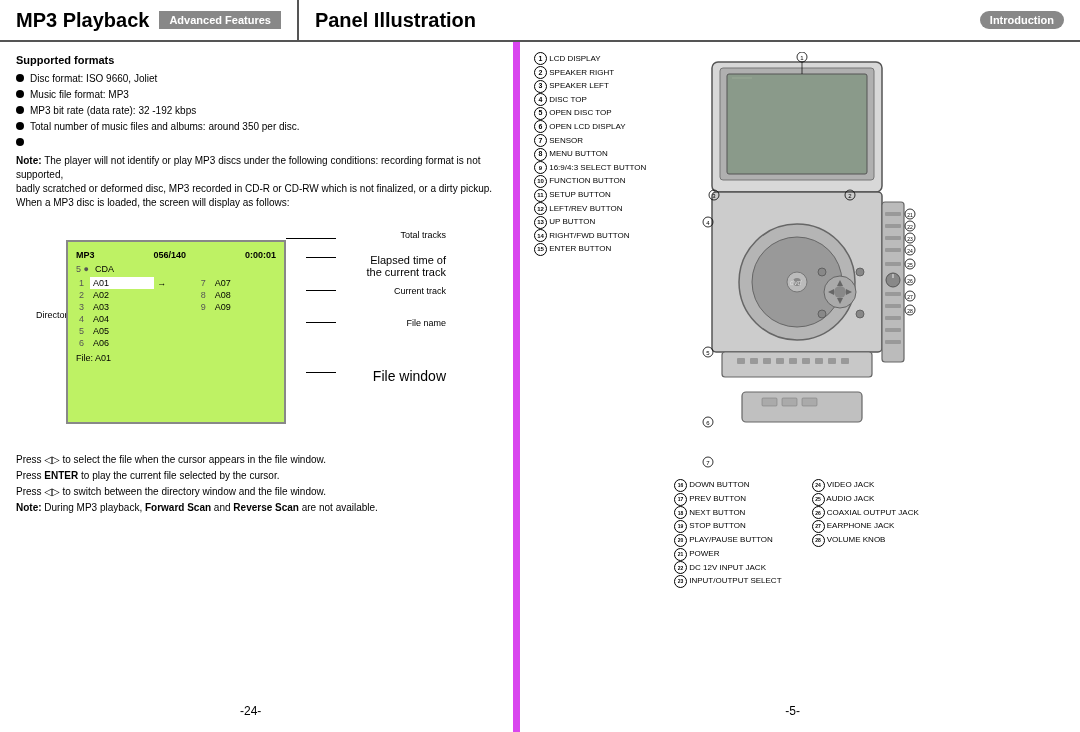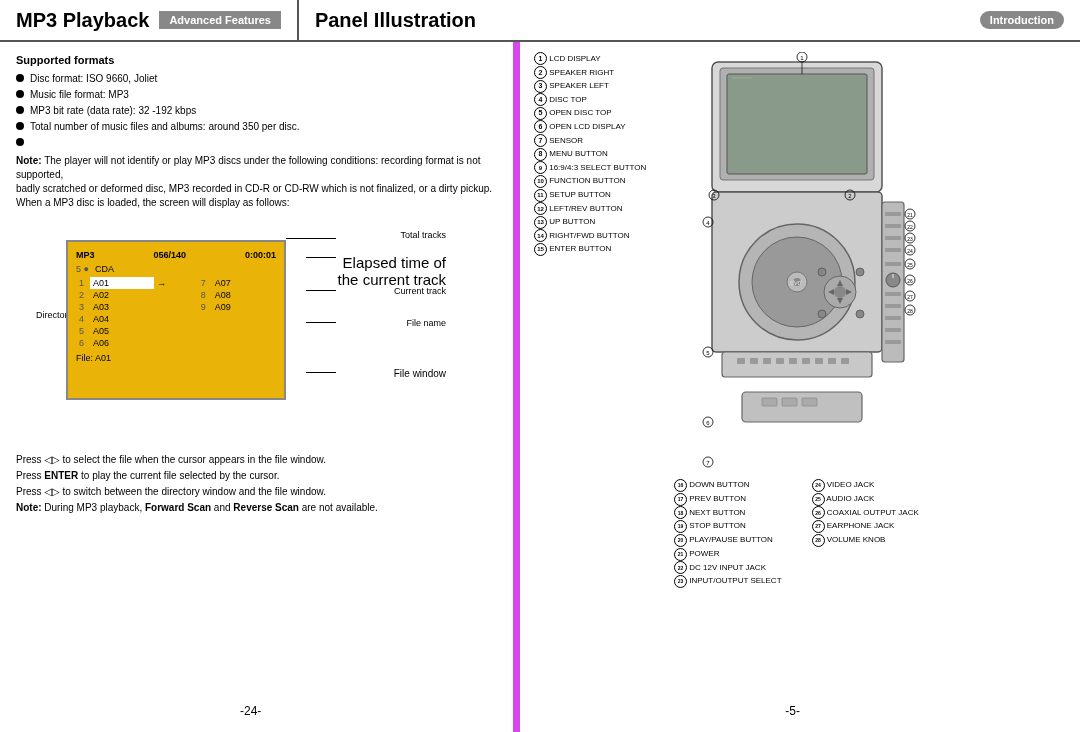--- a/index.html
+++ b/index.html
@@ -122,22 +122,22 @@
       position: relative;
       margin: 8px 0 12px 20px;
       width: 420px;
       height: 220px;
     }
     .mp3-screen {
       position: absolute;
       left: 30px;
       top: 20px;
       width: 220px;
-      height: 160px;
-      background: #eab308;
+      height: 184px;
+      background: #bef264;
       border: 2px solid #888;
       padding: 8px;
     }
     .mp3-header-row {
       display: flex;
       justify-content: space-between;
       font-size: 9px;
       margin-bottom: 4px;
       font-weight: bold;
     }
@@ -312,30 +312,30 @@
             <td></td>
           </tr>
         </tbody>
           </table>
         <div class="mp3-footer">File: A01</div>
       </div>
 
       <div style="position:absolute;right:10px;top:10px;font-size:9px;text-align:right;">Total tracks</div>
       <div style="position:absolute;right:120px;top:18px;width:50px;height:1px;background:#000;"></div>
 
-      <div style="position:absolute;right:10px;top:34px;font-size:15px;text-align:right;">Elapsed time of<br>the current track</div>
+      <div style="position:absolute;right:10px;top:34px;font-size:11px;text-align:right;">Elapsed time of<br>the current track</div>
       <div style="position:absolute;right:120px;top:37px;width:30px;height:1px;background:#000;"></div>
 
       <div style="position:absolute;right:10px;top:66px;font-size:9px;text-align:right;">Current track</div>
       <div style="position:absolute;right:120px;top:70px;width:30px;height:1px;background:#000;"></div>
 
       <div style="position:absolute;right:10px;top:98px;font-size:9px;text-align:right;">File name</div>
       <div style="position:absolute;right:120px;top:102px;width:30px;height:1px;background:#000;"></div>
 
-      <div style="position:absolute;right:10px;top:148px;font-size:10px;text-align:right;margin-left:36px;">File window</div>
+      <div style="position:absolute;right:10px;top:148px;font-size:14px;text-align:right;margin-left:36px;">File window</div>
       <div style="position:absolute;right:120px;top:152px;width:30px;height:1px;background:#000;"></div>
     </div>
 
     <div class="press-text">
       Press ◁▷ to select the file when the cursor appears in the file window.<br>
       Press <b>ENTER</b> to play the current file selected by the cursor.<br>
       Press ◁▷ to switch between the directory window and the file window.<br>
       <b>Note:</b> During MP3 playback, <b>Forward Scan</b> and <b>Reverse Scan</b> are not available.
     </div>
   </div>

